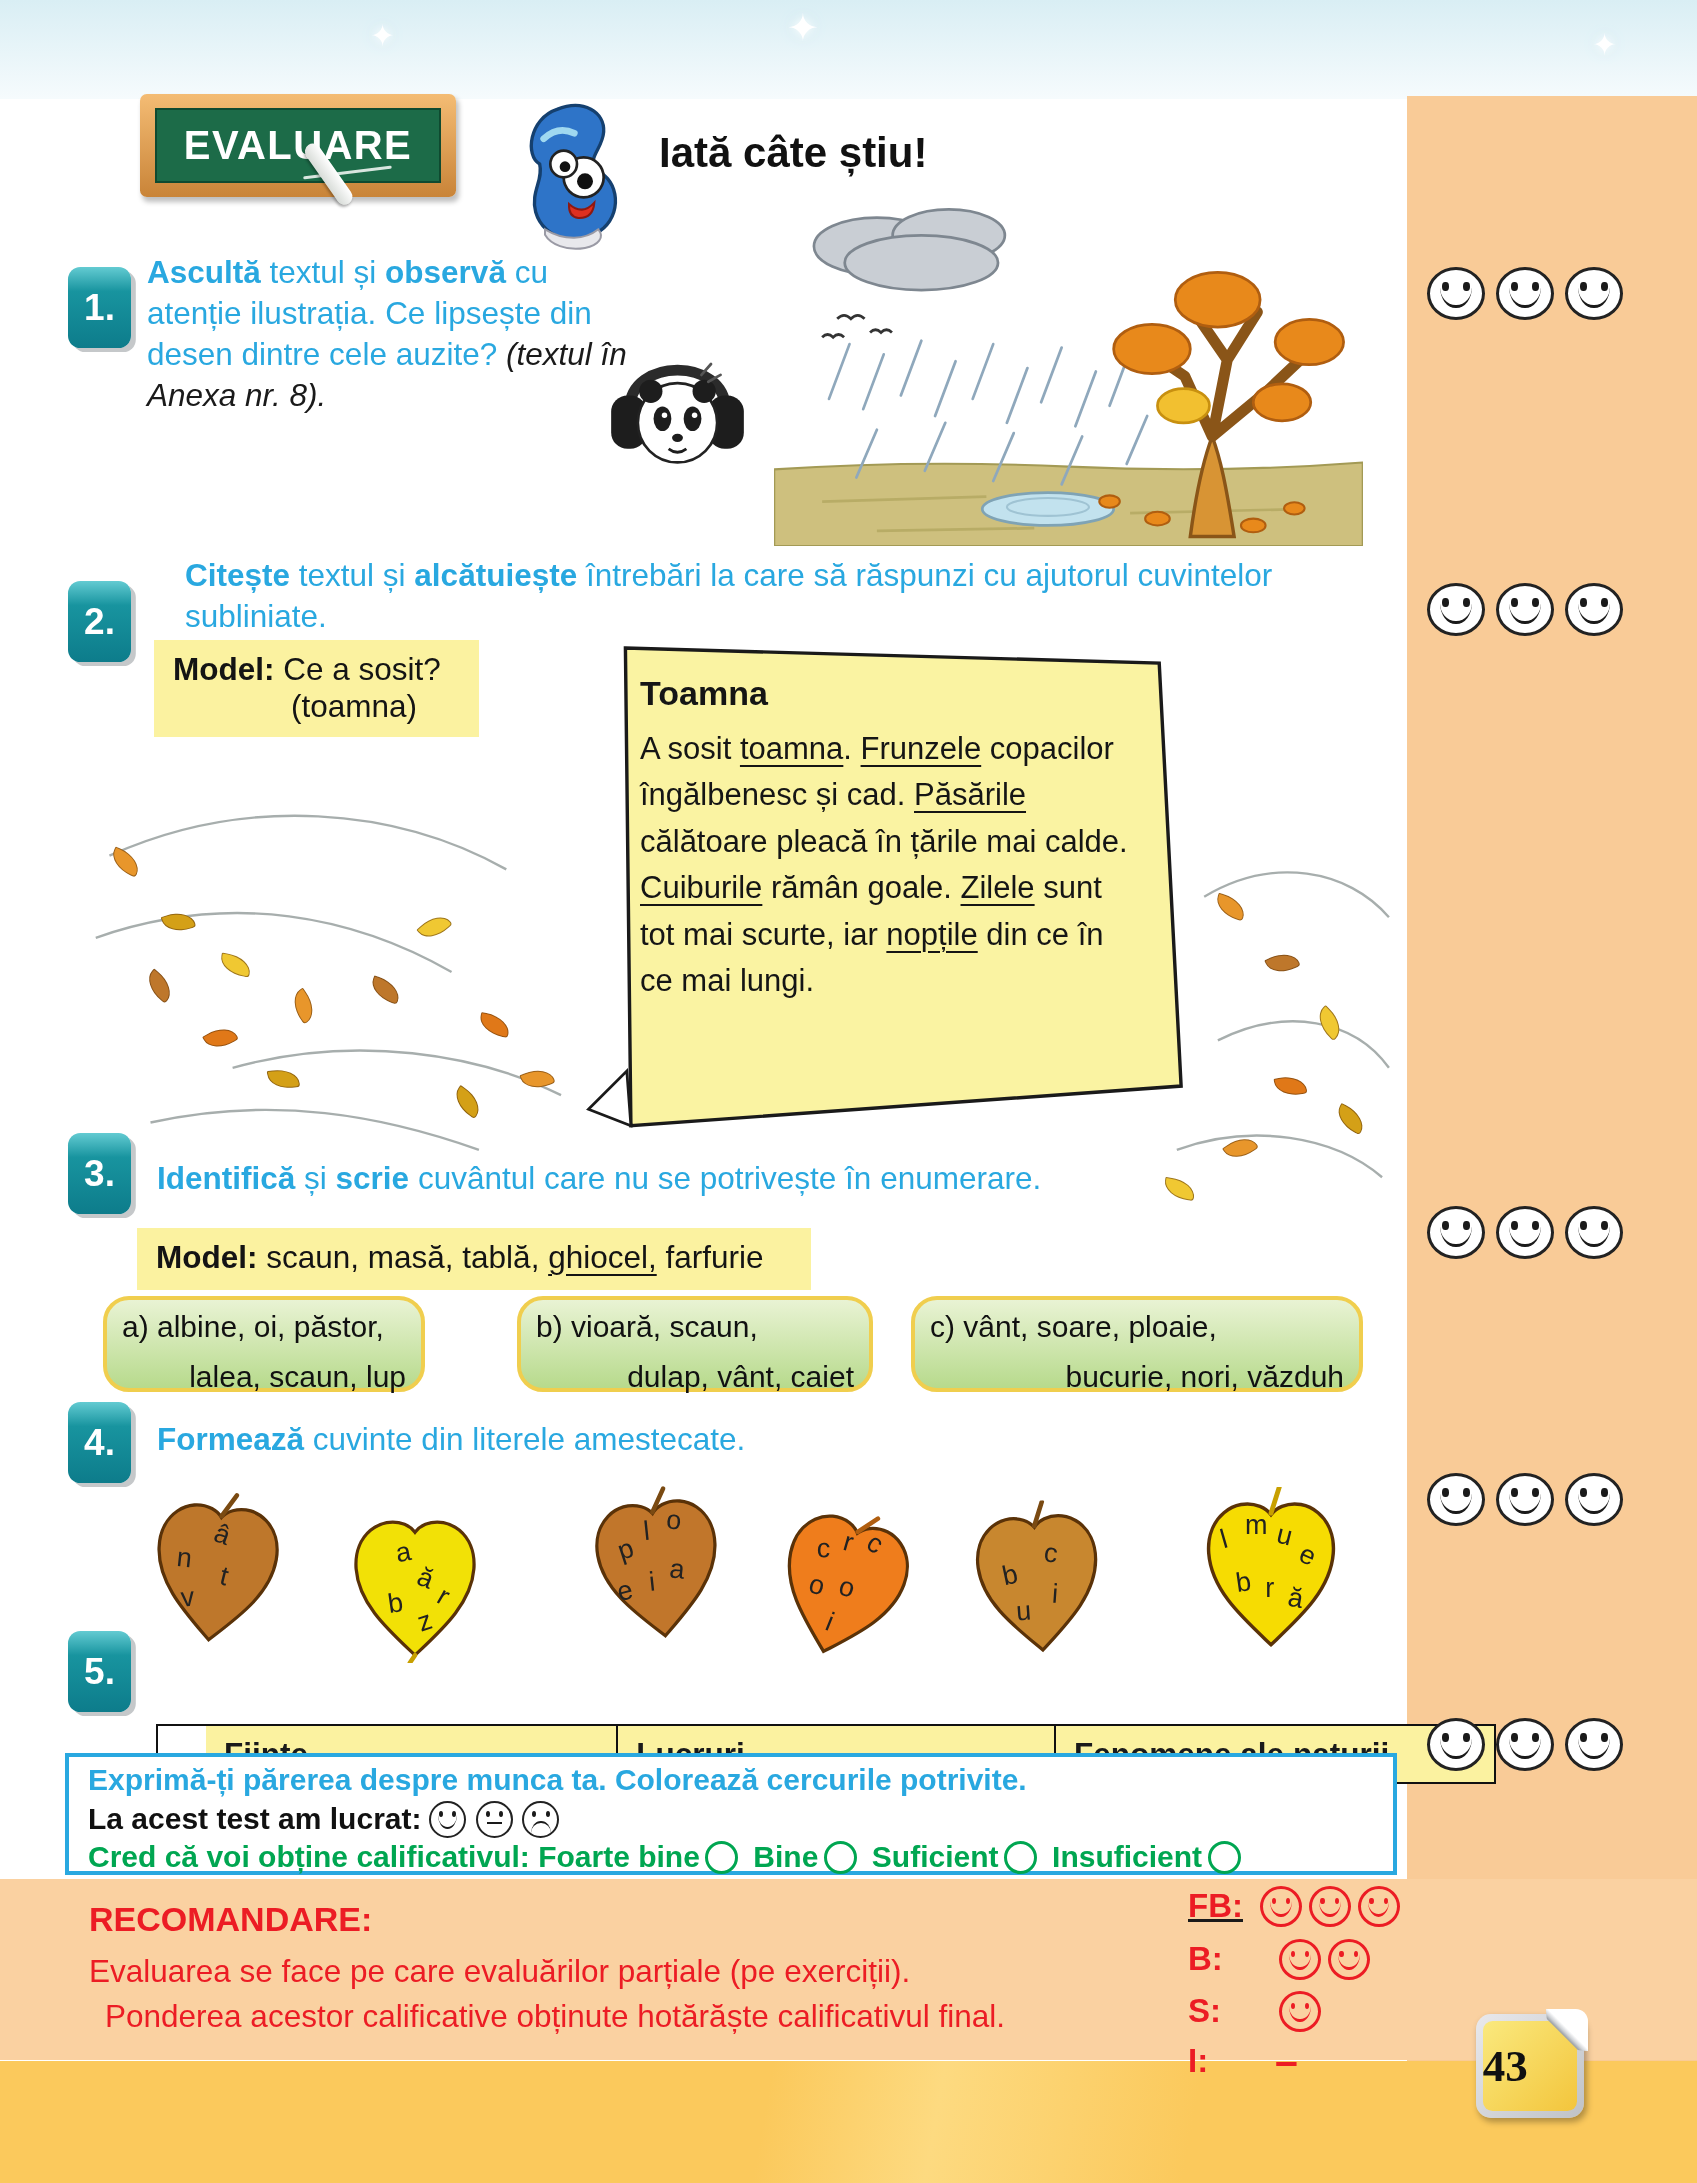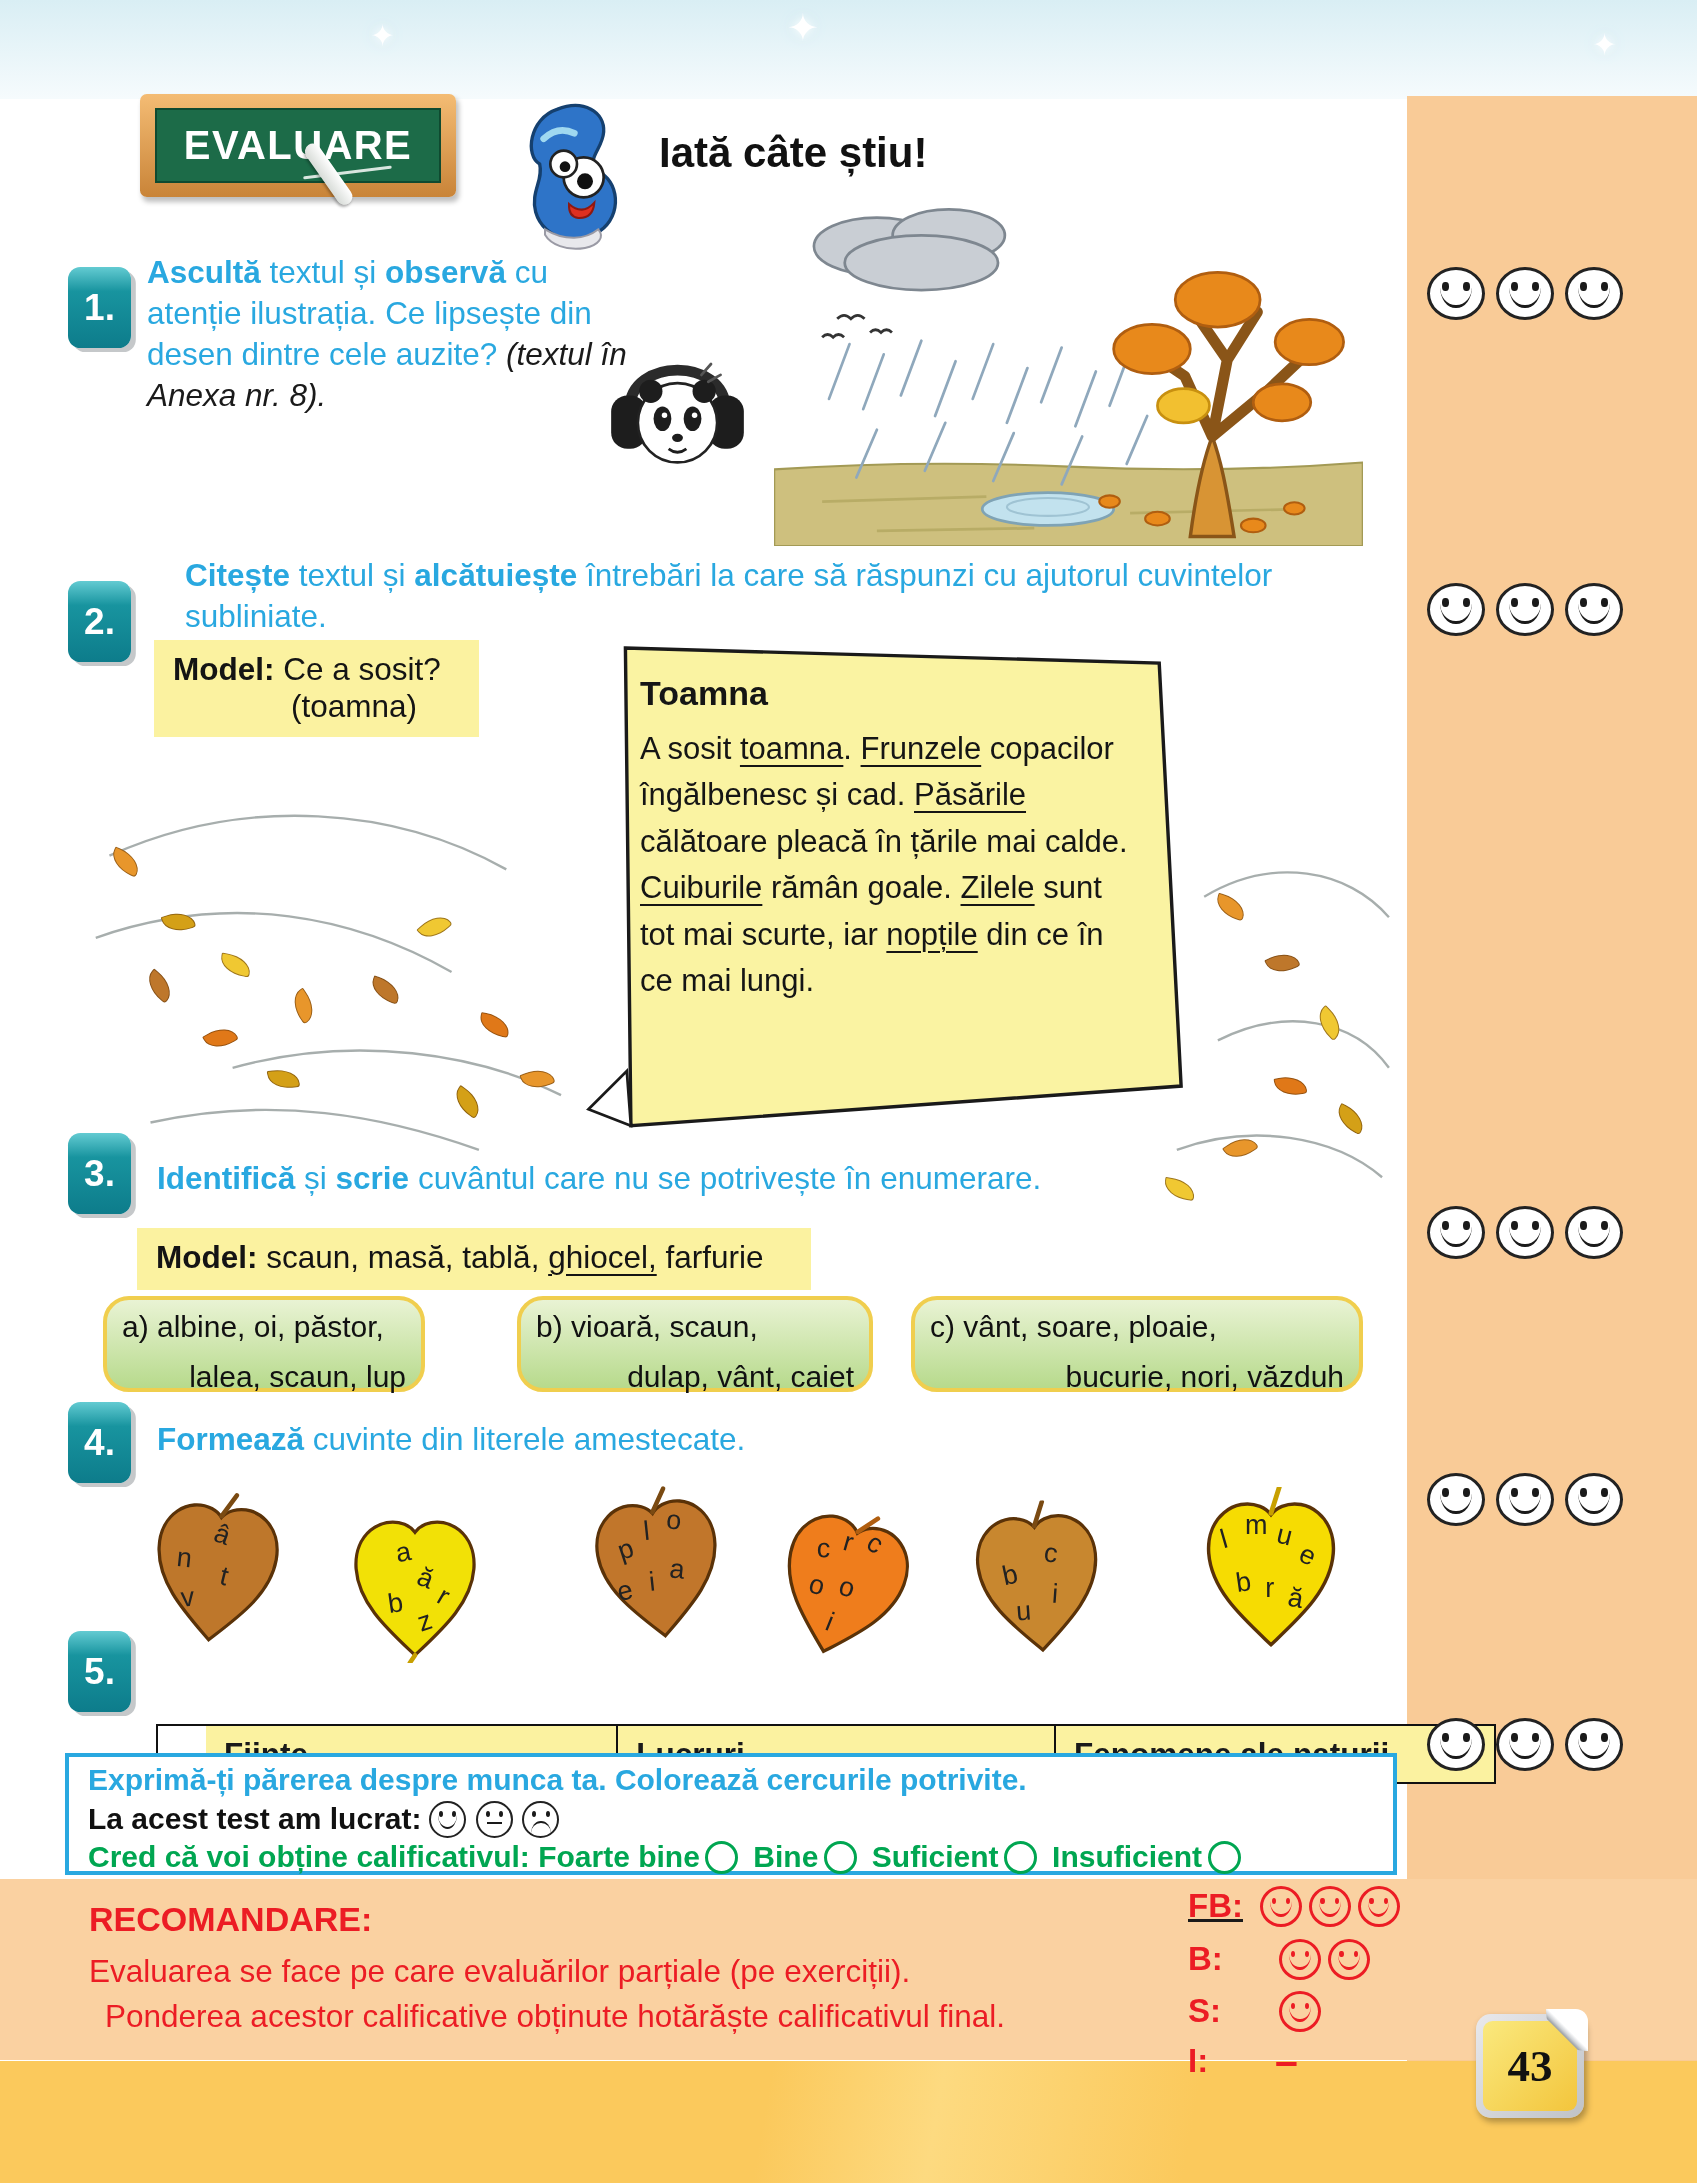--- a/index.html
+++ b/index.html
@@ -78,21 +78,21 @@
   
   .rec-title{left:89px;top:1900px;color:#EC1C24;font-weight:bold;font-size:34px;}
   .rec-line{color:#EC1C24;font-size:31.5px;}
   .leg-row{left:1188px;height:44px;display:flex;align-items:center;}
   .leg-label{color:#EC1C24;font-weight:bold;font-size:33px;width:72px;}
   .leg-dash{color:#EC1C24;font-weight:bold;font-size:41px;margin-left:15px;}
   
   .pagebadge{left:1476px;top:2014px;width:108px;height:104px;border-radius:15px;
              background:linear-gradient(135deg,#E9E9EC,#BFC2C6);box-shadow:2.1px 3.4px 6.8px rgba(0,0,0,.3);}
   .pagebadge .inner{position:absolute;left:6.8px;top:6.8px;right:6.8px;bottom:6.8px;border-radius:9.6px;
-             background:linear-gradient(135deg,#FAE97E,#F3C53C);display:flex;align-items:center;justify-content:center;}
+             background:linear-gradient(135deg,#FAE97E,#F3C53C);display:flex;align-items:center;justify-content:flex-start;}
   .pagebadge .curl{position:absolute;right:-4.1px;top:-5.5px;width:42px;height:42px;
              background:linear-gradient(225deg,#fff 48%,#cfd2d6 55%,#9ea2a8 60%,transparent 62%);
              border-radius:0 12.3px 0 40px;}
   .pagebadge .num{font-family:"Liberation Serif","DejaVu Serif",serif;font-weight:bold;font-size:45px;color:#111;}
 </style>
 </head>
 <body>
 
 <div class="page">
 

